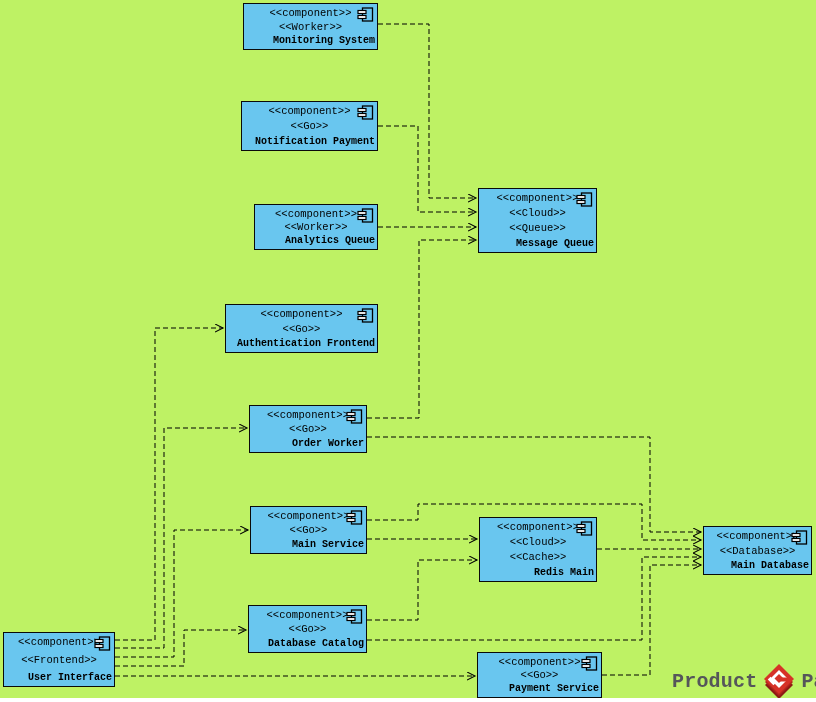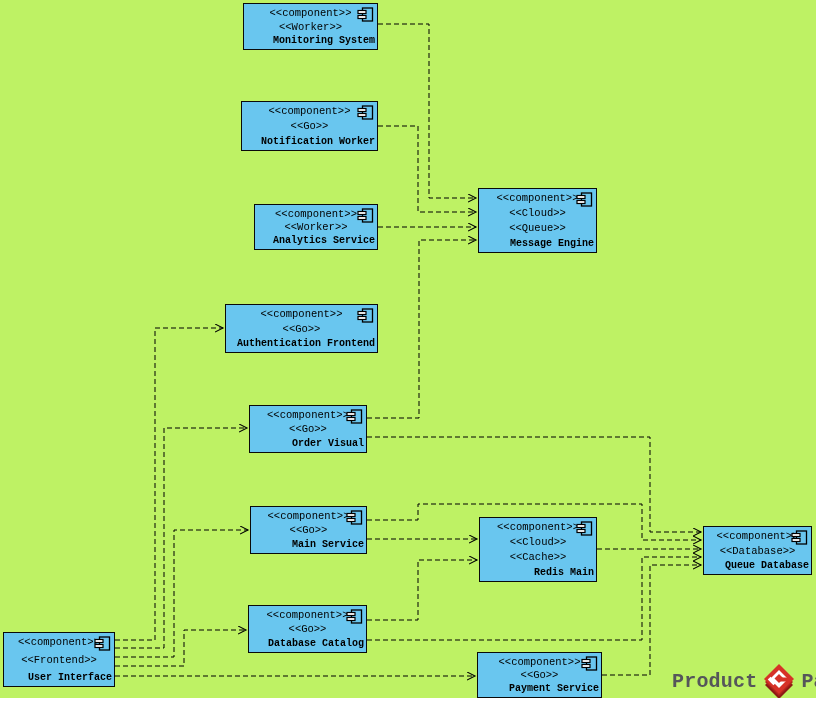--- a/index.html
+++ b/index.html
@@ -62,62 +62,62 @@
       <div class="nname">Monitoring System</div>
       <svg class="cicon" width="17" height="15" viewBox="0 0 17 15">
         <rect x="5.5" y="1" width="10" height="13" fill="none" stroke="#000" stroke-width="1.3"></rect>
         <rect x="1" y="3.5" width="8" height="3" fill="#ffffff" stroke="#000" stroke-width="1.2"></rect>
         <rect x="1" y="8.5" width="8" height="3" fill="#ffffff" stroke="#000" stroke-width="1.2"></rect>
       </svg>
     </div>
     <div class="node" style="left: 241px; top: 101px; width: 137px; height: 50px; background: rgb(105, 198, 239);">
       <div class="stereo">&lt;&lt;component&gt;&gt;</div>
       <div class="stereo">&lt;&lt;Go&gt;&gt;</div>
-      <div class="nname">Notification Worker</div>
+      <div class="nname">Notification Payment</div>
       <svg class="cicon" width="17" height="15" viewBox="0 0 17 15">
         <rect x="5.5" y="1" width="10" height="13" fill="none" stroke="#000" stroke-width="1.3"></rect>
         <rect x="1" y="3.5" width="8" height="3" fill="#ffffff" stroke="#000" stroke-width="1.2"></rect>
         <rect x="1" y="8.5" width="8" height="3" fill="#ffffff" stroke="#000" stroke-width="1.2"></rect>
       </svg>
     </div>
     <div class="node" style="left: 254px; top: 204px; width: 124px; height: 46px; background: rgb(105, 198, 239);">
       <div class="stereo">&lt;&lt;component&gt;&gt;</div>
       <div class="stereo">&lt;&lt;Worker&gt;&gt;</div>
-      <div class="nname">Analytics Service</div>
+      <div class="nname">Analytics Queue</div>
       <svg class="cicon" width="17" height="15" viewBox="0 0 17 15">
         <rect x="5.5" y="1" width="10" height="13" fill="none" stroke="#000" stroke-width="1.3"></rect>
         <rect x="1" y="3.5" width="8" height="3" fill="#ffffff" stroke="#000" stroke-width="1.2"></rect>
         <rect x="1" y="8.5" width="8" height="3" fill="#ffffff" stroke="#000" stroke-width="1.2"></rect>
       </svg>
     </div>
     <div class="node" style="left: 478px; top: 188px; width: 119px; height: 65px; background: rgb(105, 198, 239);">
       <div class="stereo">&lt;&lt;component&gt;&gt;</div>
       <div class="stereo">&lt;&lt;Cloud&gt;&gt;</div>
       <div class="stereo">&lt;&lt;Queue&gt;&gt;</div>
-      <div class="nname">Message Engine</div>
+      <div class="nname">Message Queue</div>
       <svg class="cicon" width="17" height="15" viewBox="0 0 17 15">
         <rect x="5.5" y="1" width="10" height="13" fill="none" stroke="#000" stroke-width="1.3"></rect>
         <rect x="1" y="3.5" width="8" height="3" fill="#ffffff" stroke="#000" stroke-width="1.2"></rect>
         <rect x="1" y="8.5" width="8" height="3" fill="#ffffff" stroke="#000" stroke-width="1.2"></rect>
       </svg>
     </div>
     <div class="node" style="left: 225px; top: 304px; width: 153px; height: 49px; background: rgb(105, 198, 239);">
       <div class="stereo">&lt;&lt;component&gt;&gt;</div>
       <div class="stereo">&lt;&lt;Go&gt;&gt;</div>
       <div class="nname">Authentication Frontend</div>
       <svg class="cicon" width="17" height="15" viewBox="0 0 17 15">
         <rect x="5.5" y="1" width="10" height="13" fill="none" stroke="#000" stroke-width="1.3"></rect>
         <rect x="1" y="3.5" width="8" height="3" fill="#ffffff" stroke="#000" stroke-width="1.2"></rect>
         <rect x="1" y="8.5" width="8" height="3" fill="#ffffff" stroke="#000" stroke-width="1.2"></rect>
       </svg>
     </div>
     <div class="node" style="left: 249px; top: 405px; width: 118px; height: 48px; background: rgb(105, 198, 239);">
       <div class="stereo">&lt;&lt;component&gt;&gt;</div>
       <div class="stereo">&lt;&lt;Go&gt;&gt;</div>
-      <div class="nname">Order Visual</div>
+      <div class="nname">Order Worker</div>
       <svg class="cicon" width="17" height="15" viewBox="0 0 17 15">
         <rect x="5.5" y="1" width="10" height="13" fill="none" stroke="#000" stroke-width="1.3"></rect>
         <rect x="1" y="3.5" width="8" height="3" fill="#ffffff" stroke="#000" stroke-width="1.2"></rect>
         <rect x="1" y="8.5" width="8" height="3" fill="#ffffff" stroke="#000" stroke-width="1.2"></rect>
       </svg>
     </div>
     <div class="node" style="left: 250px; top: 506px; width: 117px; height: 48px; background: rgb(105, 198, 239);">
       <div class="stereo">&lt;&lt;component&gt;&gt;</div>
       <div class="stereo">&lt;&lt;Go&gt;&gt;</div>
       <div class="nname">Main Service</div>
@@ -154,21 +154,21 @@
       <div class="nname">User Interface</div>
       <svg class="cicon" width="17" height="15" viewBox="0 0 17 15">
         <rect x="5.5" y="1" width="10" height="13" fill="none" stroke="#000" stroke-width="1.3"></rect>
         <rect x="1" y="3.5" width="8" height="3" fill="#ffffff" stroke="#000" stroke-width="1.2"></rect>
         <rect x="1" y="8.5" width="8" height="3" fill="#ffffff" stroke="#000" stroke-width="1.2"></rect>
       </svg>
     </div>
     <div class="node" style="left: 703px; top: 526px; width: 109px; height: 49px; background: rgb(105, 198, 239);">
       <div class="stereo">&lt;&lt;component&gt;&gt;</div>
       <div class="stereo">&lt;&lt;Database&gt;&gt;</div>
-      <div class="nname">Queue Database</div>
+      <div class="nname">Main Database</div>
       <svg class="cicon" width="17" height="15" viewBox="0 0 17 15">
         <rect x="5.5" y="1" width="10" height="13" fill="none" stroke="#000" stroke-width="1.3"></rect>
         <rect x="1" y="3.5" width="8" height="3" fill="#ffffff" stroke="#000" stroke-width="1.2"></rect>
         <rect x="1" y="8.5" width="8" height="3" fill="#ffffff" stroke="#000" stroke-width="1.2"></rect>
       </svg>
     </div>
     <div class="node" style="left: 477px; top: 652px; width: 125px; height: 46px; background: rgb(105, 198, 239);">
       <div class="stereo">&lt;&lt;component&gt;&gt;</div>
       <div class="stereo">&lt;&lt;Go&gt;&gt;</div>
       <div class="nname">Payment Service</div>

